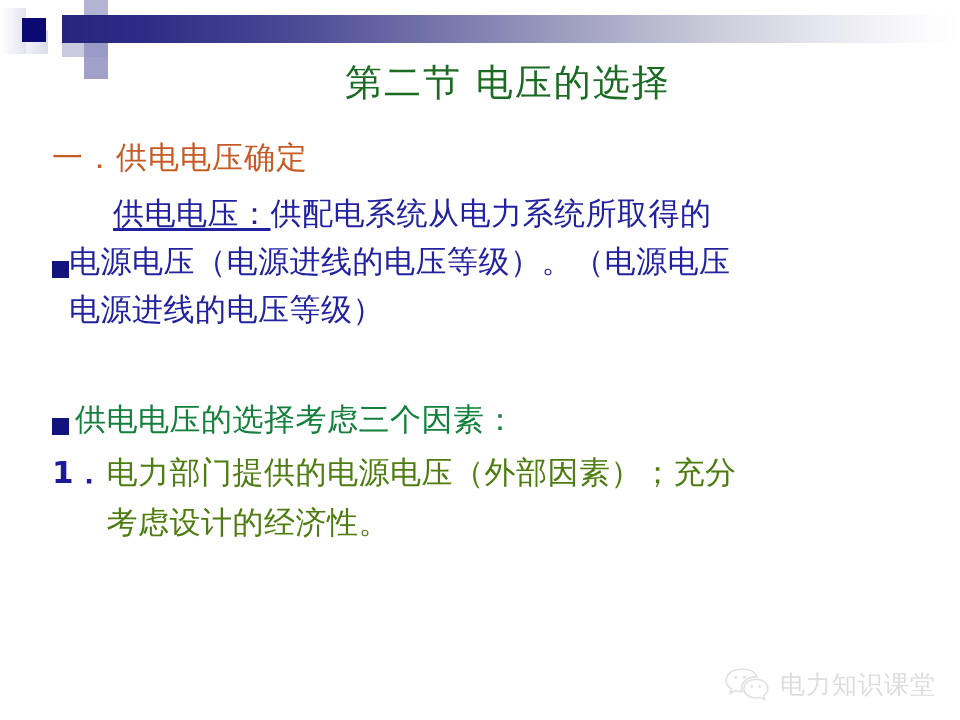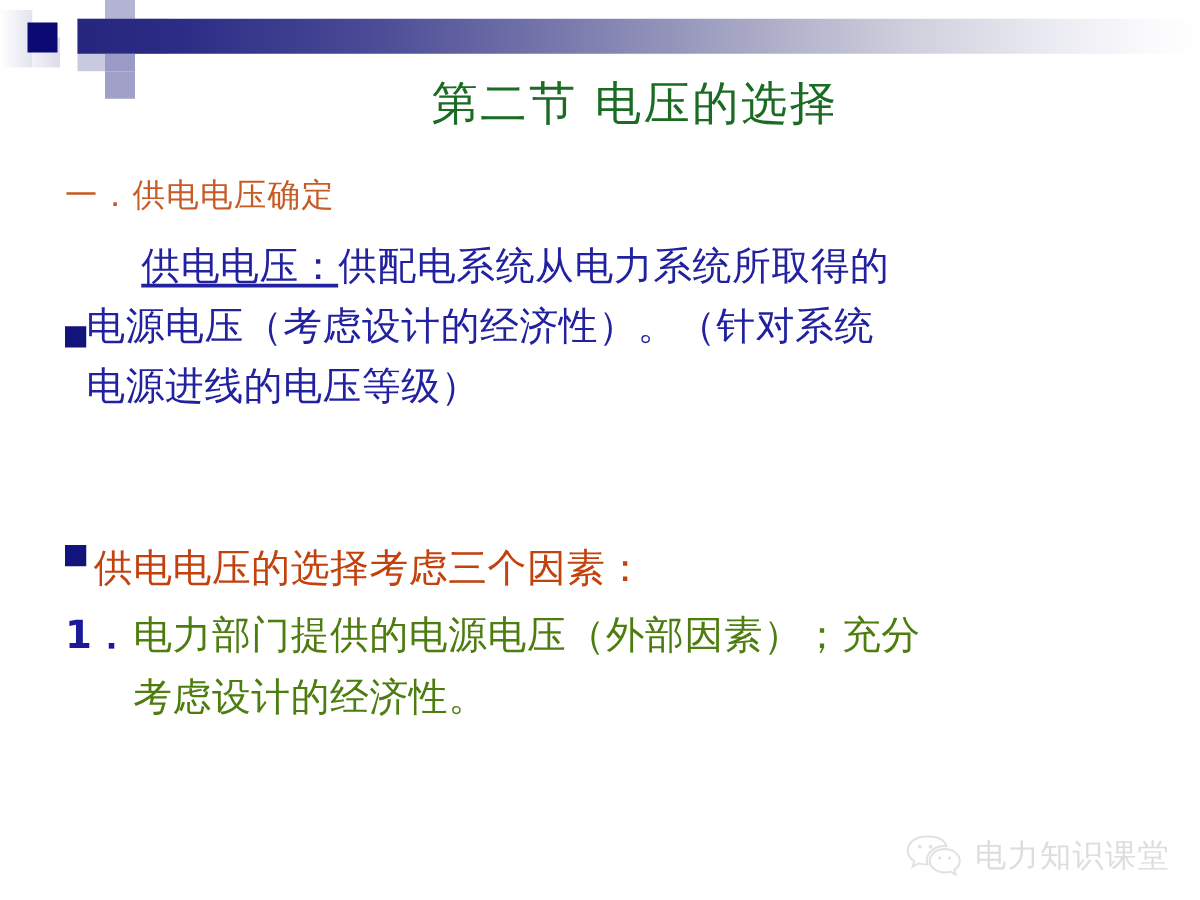--- a/index.html
+++ b/index.html
@@ -76,21 +76,21 @@
   
   #content {
     position: absolute;
     top: 135px;
     left: 52px;
     width: 880px;
   }
 
   .heading-1 {
     color: #c75b26;
-    font-size: 26px;
+    font-size: 31px;
     line-height: 44px;
     letter-spacing: 1px;
     white-space: nowrap;
   }
 
   .bullet-row {
     display: flex;
     align-items: center;
     margin-top: 10px;
   }
@@ -105,26 +105,25 @@
     flex: 1 1 auto;
   }
 
   .para-blue {
     color: #2222a0;
     font-size: 31px;
     line-height: 48px;
     letter-spacing: 0.5px;
   }
   .para-orange {
-    color: #c2410c;
+    color: #15803d;
     font-size: 31px;
     line-height: 48px;
     letter-spacing: 0.5px;
     white-space: nowrap;
-    margin-top: 36px;
   }
   .u { text-decoration: underline; text-underline-offset: 4px; }
 
   .indent-first { padding-left: 44px; }
 
   .gap { height: 52px; }
 
   .numbered {
     display: flex;
     align-items: flex-start;
@@ -190,21 +189,21 @@
 <div id="title">第二节 电压的选择</div>
 
 <div id="content">
 
   <div class="heading-1">一．供电电压确定</div>
 
   <div class="bullet-row">
     <div class="bullet-mark"></div>
     <div class="bullet-body">
       <div class="para-blue indent-first"><span class="u">供电电压：</span><span>供配电系统从电力系统所取得的</span></div>
-      <div class="para-blue">电源电压（考虑设计的经济性）。（针对系统</div>
+      <div class="para-blue">电源电压（电源进线的电压等级）。（电源电压</div>
       <div class="para-blue">电源进线的电压等级）</div>
     </div>
   </div>
 
   <div class="gap"></div>
 
   <div class="bullet-row bullet-row-2">
     <div class="bullet-mark"></div>
     <div class="bullet-body">
       <div class="para-orange">供电电压的选择考虑三个因素：</div>

